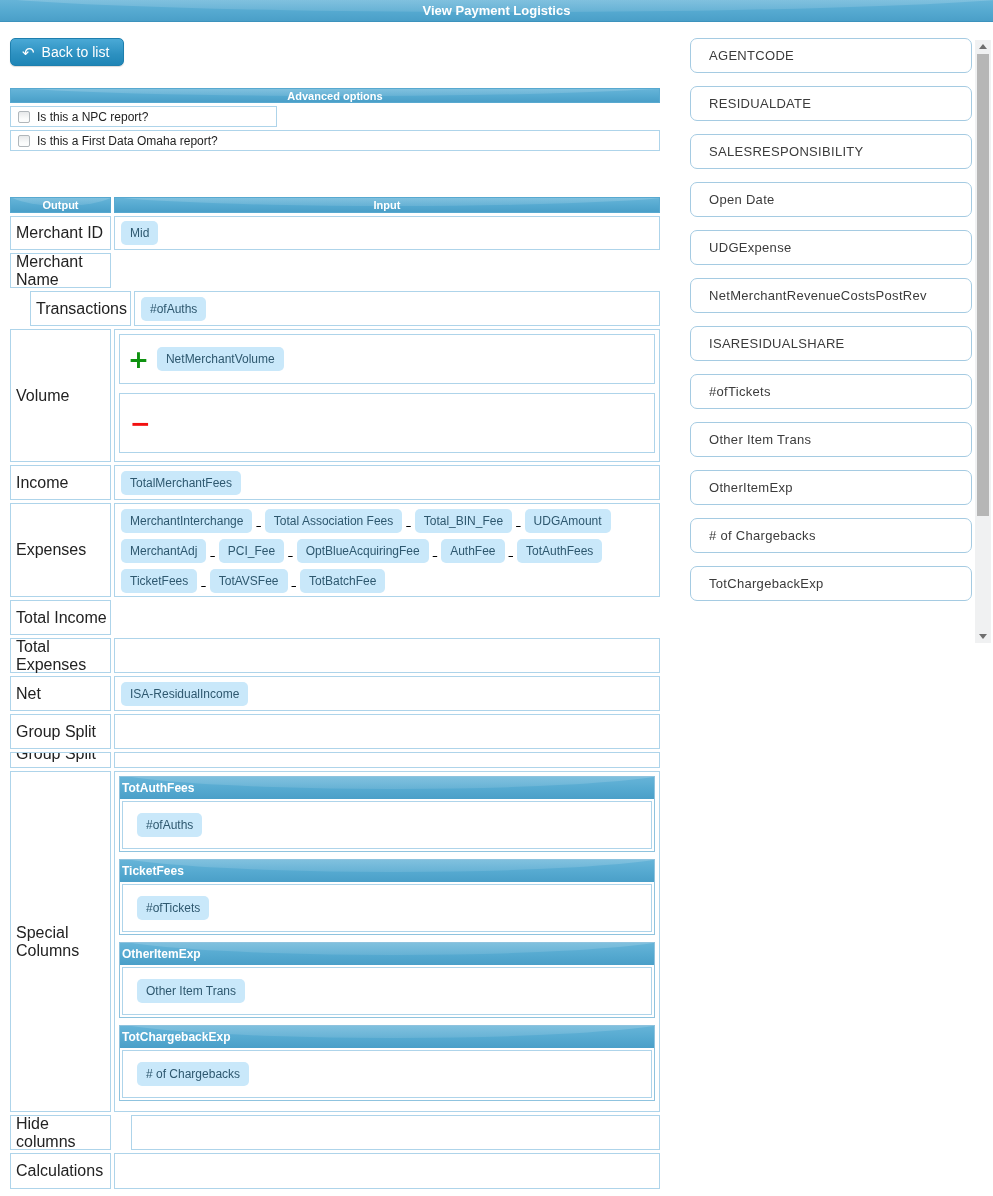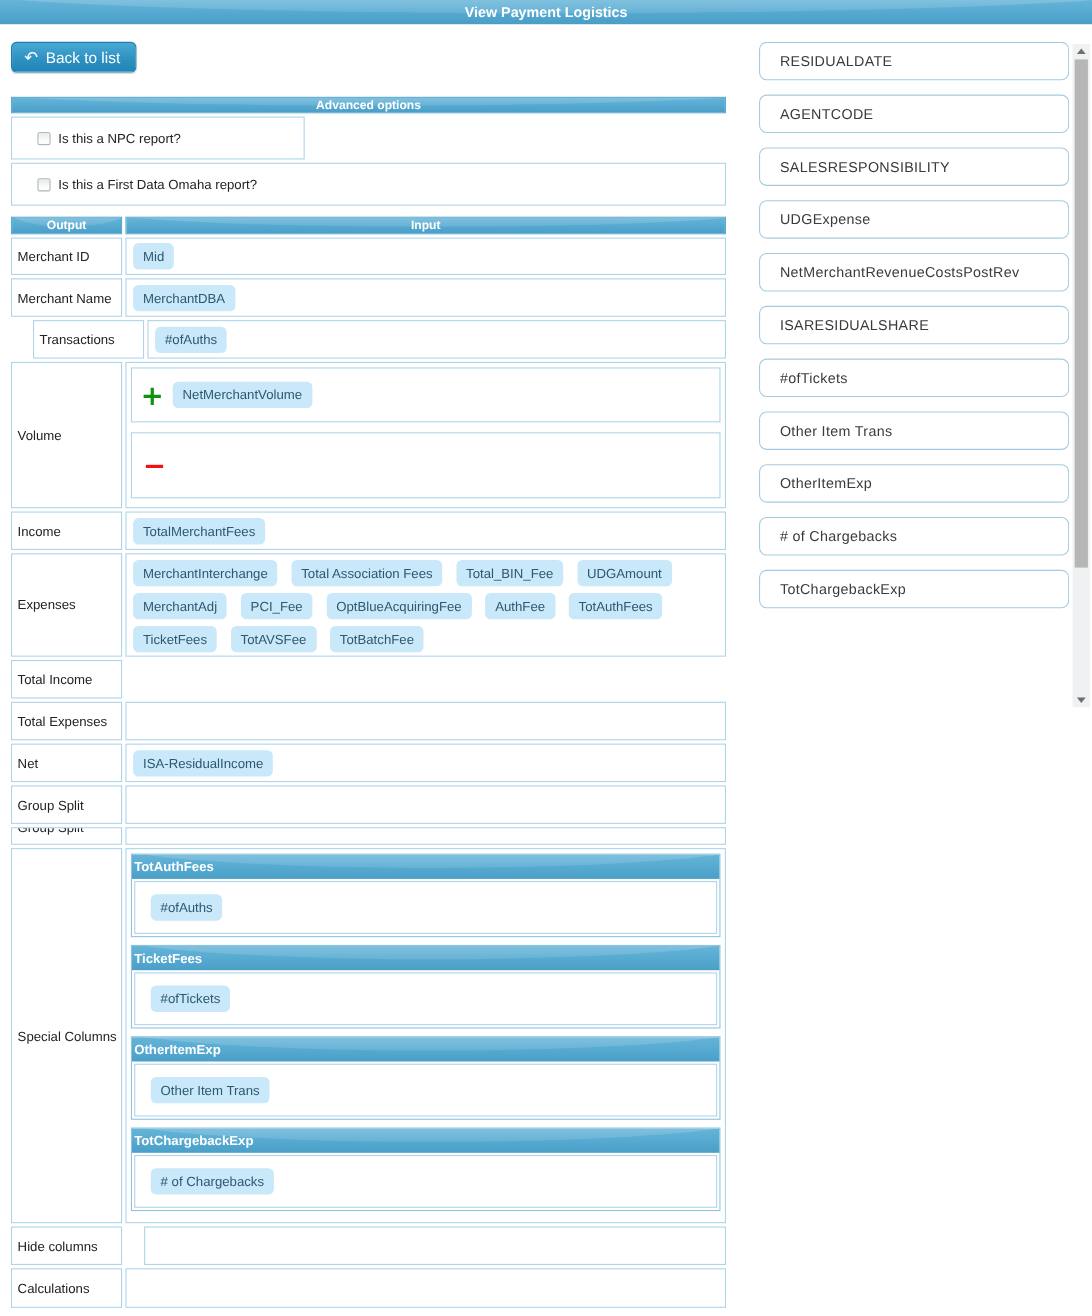--- a/index.html
+++ b/index.html
@@ -56,35 +56,35 @@
   
   .cellrow { display: flex; gap: 3px; margin-top: 3px; }
   .cell {
     border: 1px solid #aed4ea;
     background: #fff;
   }
   .label-cell {
     width: 101px; flex: none;
     display: flex; align-items: center;
     padding-left: 5px;
-    font-size: 12px; color: #222222;
+    font-size: 16px; color: #222222;
   }
   .input-cell { flex: 1; }
 
   
   .adv { position: absolute; left: 10px; top: 88px; width: 650px; }
   .adv-header {
     height: 15px;
     display: flex; align-items: center; justify-content: center;
     font-size: 11px; font-weight: bold;
     border: 1px solid #58a9d0;
   }
   .chk-cell {
     display: flex; align-items: center; gap: 7px;
-    height: 39px; padding-left: 23px;
+    height: 21px; padding-left: 7px;
     font-size: 12px; color: #222;
   }
   .checkbox {
     width: 12px; height: 12px; flex: none;
     border: 1px solid #b0b6ba;
     background: linear-gradient(180deg, #e7e9ea 0%, #fbfcfc 70%);
     border-radius: 2px;
     cursor: pointer;
   }
 
@@ -105,21 +105,21 @@
     background: #c9e8fa;
     color: #2e586f;
     font-size: 12px;
     padding: 5px 9px;
     border-radius: 5px;
     margin: 3px 4px;
     cursor: grab;
     white-space: nowrap;
   }
   .chiprow { display: flex; align-items: center; padding: 2px 2px; }
-  .chipwrap { padding: 2px 2px; line-height: 0; }
+  .chipwrap { padding: 2px 2px; line-height: 0; text-decoration: underline; }
   .chipwrap .chip { line-height: normal; }
 
   .dropzone {
     border: 1px solid #aed4ea;
     margin: 0 4px;
     display: flex; align-items: center;
     background: #fff;
   }
   .plus-sign {
     color: #0f9210; font-weight: 900; font-size: 25px;
@@ -244,23 +244,20 @@
 
   <div class="cellrow" style="height:34px;">
     <div class="cell label-cell">Merchant ID</div>
     <div class="cell input-cell chiprow">
       <span class="chip">Mid</span>
     </div>
   </div>
 
   <div class="cellrow" style="height:35px;">
     <div class="cell label-cell">Merchant Name</div>
-    <div class="cell input-cell chiprow">
-      <span class="chip">MerchantDBA</span>
-    </div>
   </div>
 
   <div class="cellrow" style="height:35px;padding-left:20px;">
     <div class="cell label-cell">Transactions</div>
     <div class="cell input-cell chiprow">
       <span class="chip">#ofAuths</span>
     </div>
   </div>
 
   <div class="cellrow" style="height:133px;">
@@ -378,23 +375,24 @@
   </div>
 
   <div class="cellrow" style="height:36px;">
     <div class="cell label-cell">Calculations</div>
     <div class="cell input-cell"></div>
   </div>
 
 </div>
 
 <div class="sidebar">
+  <div class="sb-card">AGENTCODE</div>
   <div class="sb-card">RESIDUALDATE</div>
-  <div class="sb-card">AGENTCODE</div>
   <div class="sb-card">SALESRESPONSIBILITY</div>
+  <div class="sb-card">Open Date</div>
   <div class="sb-card">UDGExpense</div>
   <div class="sb-card">NetMerchantRevenueCostsPostRev</div>
   <div class="sb-card">ISARESIDUALSHARE</div>
   <div class="sb-card">#ofTickets</div>
   <div class="sb-card">Other Item Trans</div>
   <div class="sb-card">OtherItemExp</div>
   <div class="sb-card"># of Chargebacks</div>
   <div class="sb-card">TotChargebackExp</div>
 </div>
 

